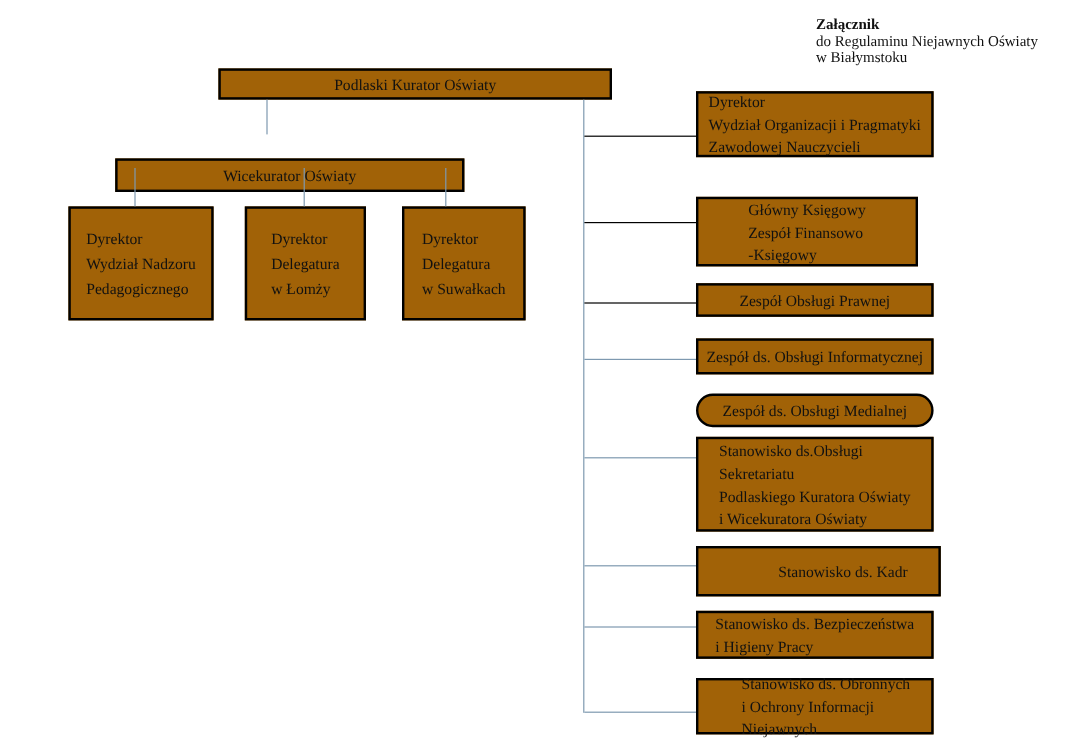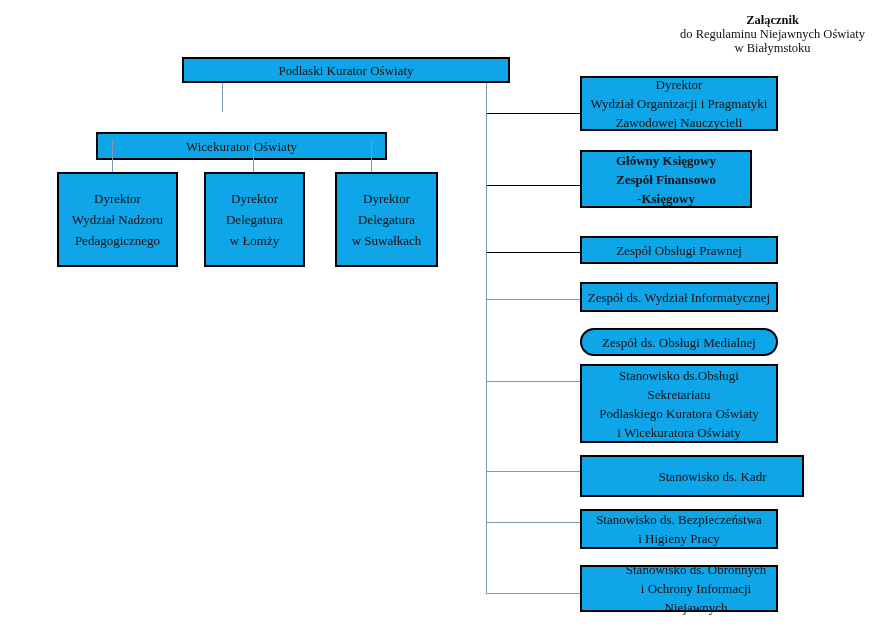--- a/index.html
+++ b/index.html
@@ -1,49 +1,49 @@
 <!DOCTYPE html>
 <html style="--connector-primary: #000000; --connector-secondary: #7e99b0; --box-border: #000000; --background: #ffffff;"><head>
 <meta charset="utf-8">
 <style>
   html,body { margin:0; padding:0; background:#ffffff; }
   .canvas {
     position:relative; width:893px; height:628px; background:#fff;
     font-family:"Liberation Serif", serif; color:#111; overflow:hidden;
   }
   .box {
-    position:absolute; box-sizing:border-box; background:#0ea5e9;
+    position:absolute; box-sizing:border-box; background:#a16207;
     border:2px solid #000;
     display:flex; align-items:center; justify-content:center;
-    text-align:center; font-size:13px; line-height:19px;
+    text-align:left; font-size:13px; line-height:19px;
     white-space:pre-line; padding:1px 2px;
   }
   .box.tall { line-height:21px; }
   .hline { position:absolute; height:1px; }
   .vline { position:absolute; width:1px; }
   .c-blue  { background:var(--connector-secondary,#7e99b0); }
   .c-black { background:var(--connector-primary,#000000); }
   .annotation {
     position:absolute; left:680px; top:13px;
-    font-size:12.5px; line-height:14px; white-space:nowrap;text-align:center;
+    font-size:12.5px; line-height:14px; white-space:nowrap;
   }
   .annotation .t { font-weight:bold; }
   
   #root      { left:182px; top:57px;  width:328px; height:26px; }
   #deputy    { left:96px;  top:112px; width:291px; height:28px;margin-top:20px; }
   #dA        { left:57px;  top:172px; width:121px; height:95px; }
   #dB        { left:204px; top:172px; width:101px; height:95px; }
   #dC        { left:335px; top:172px; width:103px; height:95px; }
   #r0        { left:580px; top:76px;  width:198px; height:55px; }
-  #r1        { left:580px; top:150px; width:172px; height:58px;font-weight:bold; }
+  #r1        { left:580px; top:164px; width:185px; height:58px; }
   #r2        { left:580px; top:236px; width:198px; height:28px; }
   #r3        { left:580px; top:282px; width:198px; height:30px; }
   #r4        { left:580px; top:328px; width:198px; height:28px;border-radius:14px; }
   #r5        { left:580px; top:364px; width:198px; height:79px; }
-  #r6        { left:580px; top:455px; width:224px; height:42px;padding-left:43px; }
+  #r6        { left:580px; top:455px; width:204px; height:42px;padding-left:43px; }
   #r7        { left:580px; top:509px; width:198px; height:40px; }
   #r8        { left:580px; top:565px; width:198px; height:47px;padding-left:36px; }
 </style>
 </head>
 <body>
 
 <div class="canvas">
 
   <div class="annotation">
     <div class="t">Załącznik</div>
@@ -64,21 +64,21 @@
 Delegatura
 w Suwałkach</div>
 
   <div class="box" id="r0">Dyrektor
 Wydział Organizacji i Pragmatyki
 Zawodowej Nauczycieli</div>
   <div class="box" id="r1">Główny Księgowy
 Zespół Finansowo
 -Księgowy</div>
   <div class="box" id="r2">Zespół Obsługi Prawnej</div>
-  <div class="box" id="r3">Zespół ds. Wydział Informatycznej</div>
+  <div class="box" id="r3">Zespół ds. Obsługi Informatycznej</div>
   <div class="box" id="r4">Zespół ds. Obsługi Medialnej</div>
   <div class="box" id="r5">Stanowisko ds.Obsługi
 Sekretariatu
 Podlaskiego Kuratora Oświaty
 i Wicekuratora Oświaty</div>
   <div class="box" id="r6">Stanowisko ds. Kadr</div>
   <div class="box" id="r7">Stanowisko ds. Bezpieczeństwa
 i Higieny Pracy</div>
   <div class="box" id="r8">Stanowisko ds. Obronnych
 i Ochrony Informacji Niejawnych</div>

